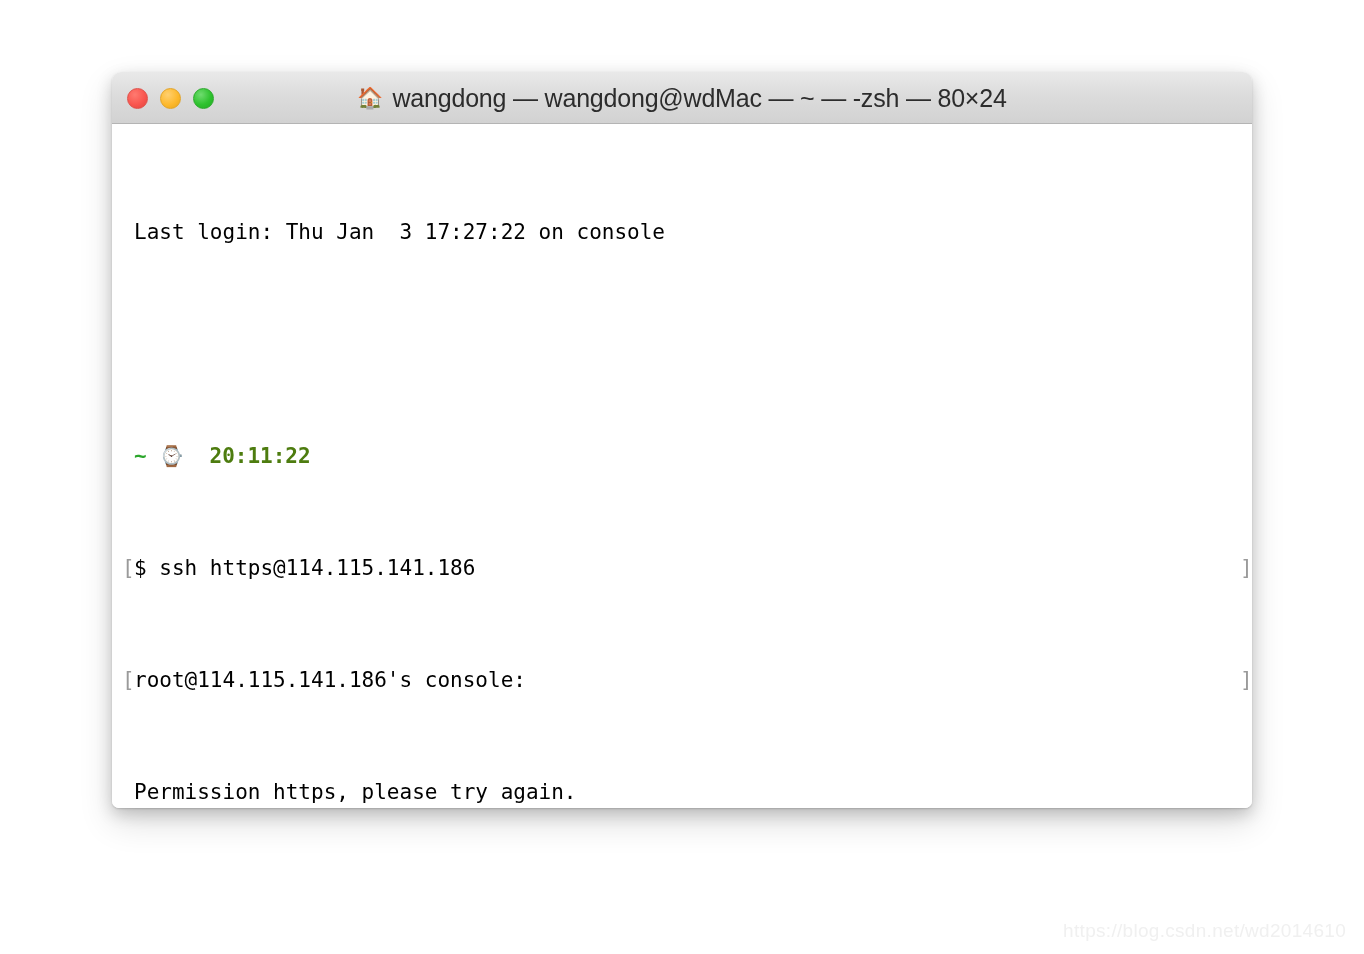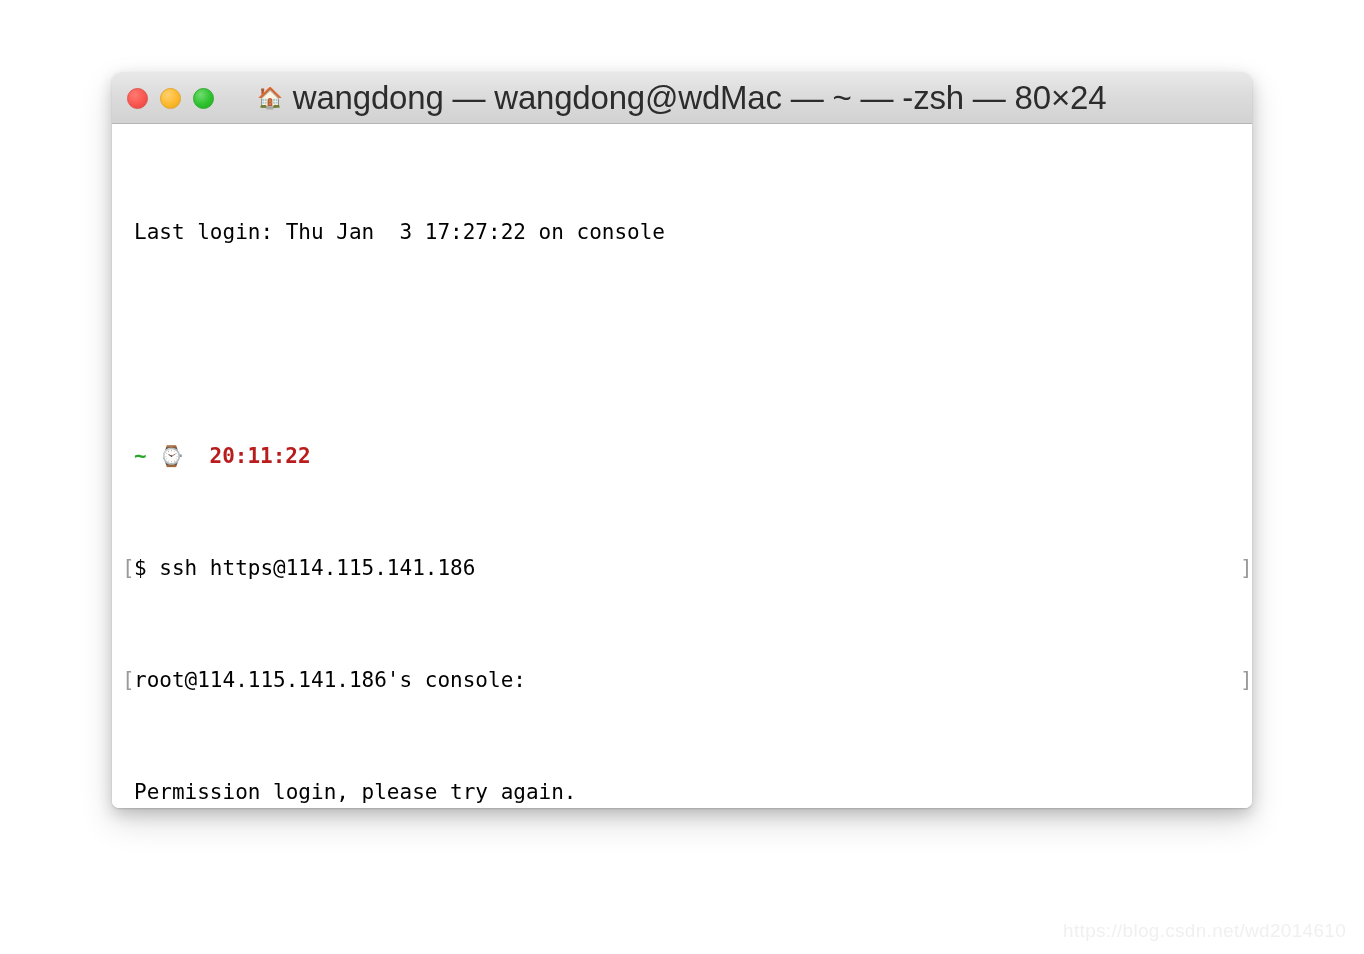--- a/index.html
+++ b/index.html
@@ -89,21 +89,21 @@
     pointer-events: none;
   }
   #title-home-icon {
     font-size: 21px;
     line-height: 1;
     display: inline-block;
     transform: translateY(-1px);
   }
   #title-text {
     font-family: "Liberation Sans", sans-serif;
-    font-size: 33px;
+    font-size: 25px;
     font-weight: 400;
     color: #2c2c2c;
     letter-spacing: -0.2px;
     white-space: nowrap;
   }
 
   
   #terminal-body {
     position: relative;
     height: 684px;
@@ -140,21 +140,21 @@
   .wrap-close {
     position: absolute;
     left: 1118px;
     top: 0;
     color: #9a9a9a;
   }
 
   .ln-indent { padding-left: 12px; display: inline-block; }
 
   .c-green  { color: #2ba62b; font-weight: bold; }
-  .c-red    { color: #b91c1c; font-weight: bold; }
+  .c-red    { color: #4d7c0f; font-weight: bold; }
   .c-watch  { font-size: 20px; }
 
   
   #watermark {
     position: absolute;
     right: 18px;
     bottom: 12px;
     font-family: "Liberation Sans", sans-serif;
     font-size: 19px;
     color: #f0f0f0;
@@ -190,21 +190,21 @@
         <div class="tline"><span class="ln-indent">Last login: Thu Jan  3 17:27:22 on console</span></div>
 
         <div class="tline"></div>
 
         <div class="tline"><span class="ln-indent"><span class="c-green">~</span><span> </span><span class="c-watch">⌚</span><span>  </span><span class="c-red">20:11:22</span></span></div>
 
         <div class="tline"><span class="wrap-open">[</span><span class="ln-indent">$ ssh https@114.115.141.186</span><span class="wrap-close">]</span></div>
 
         <div class="tline"><span class="wrap-open">[</span><span class="ln-indent">root@114.115.141.186's console:</span><span class="wrap-close">]</span></div>
 
-        <div class="tline"><span class="ln-indent">Permission login, please try again.</span></div>
+        <div class="tline"><span class="ln-indent">Permission https, please try again.</span></div>
 
         
 
         
 
         
 
         
 
         

